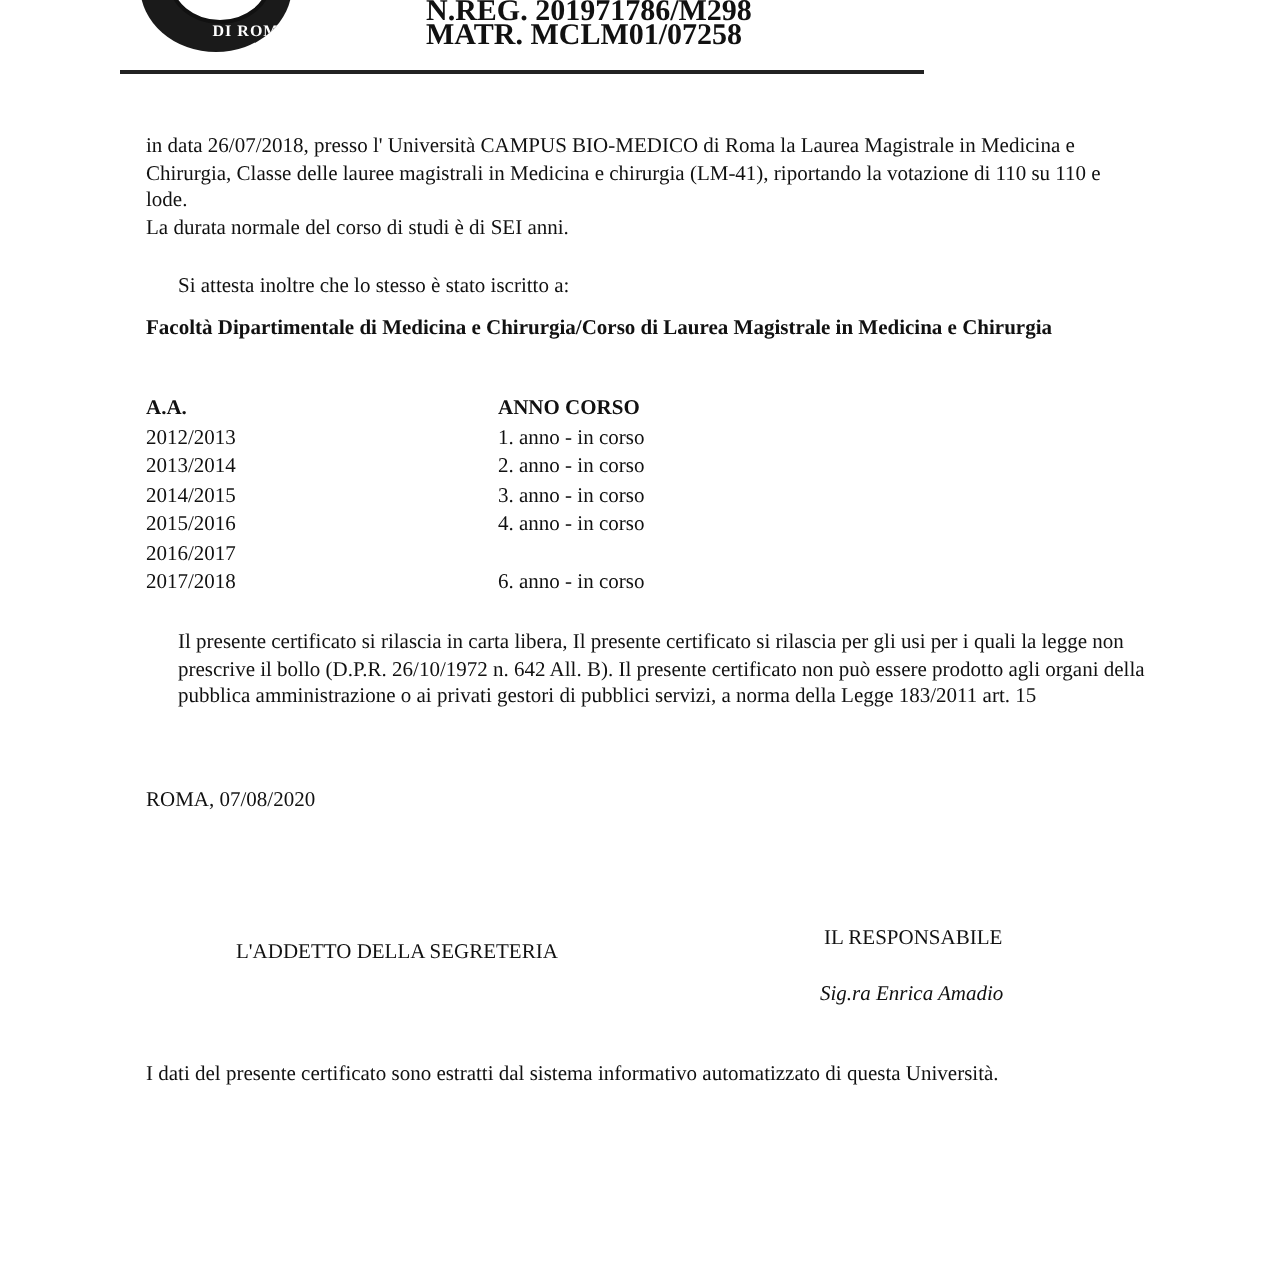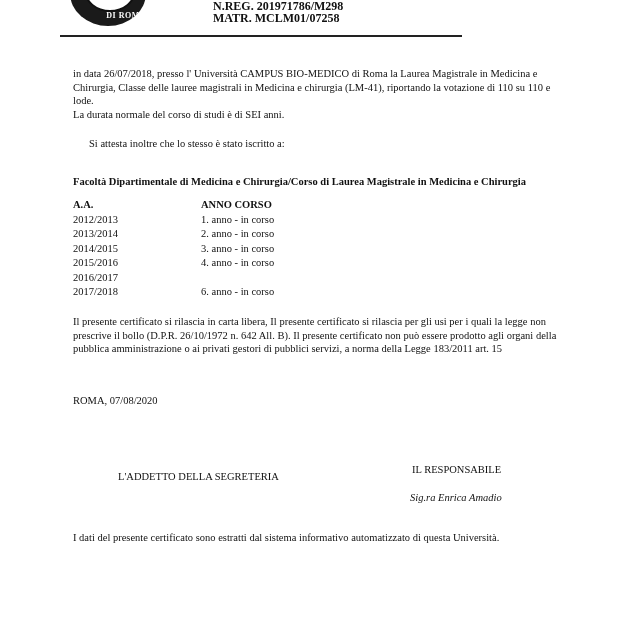--- a/index.html
+++ b/index.html
@@ -13,26 +13,26 @@
     background: #1a1a1a; overflow: hidden;
   }
   .logo-inner {
     position: absolute; left: 14px; top: 8px; width: 48px; height: 40px; border-radius: 50%;
     background: #fff; border: 2px solid #111;
   }
   .logo-text {
     position: absolute; left: 0; right: 0; bottom: 6px; text-align: right;
     color: #fff; font-family: Liberation Serif, serif; font-weight: bold; font-size: 8px; letter-spacing: 0.5px;
   }
-  .reg { left: 213px; top: 0px; font-weight: bold; font-size: 12px; line-height: 12px; }
+  .reg { left: 213px; top: 0px; font-weight: bold; font-size: 15px; line-height: 12px; }
   .hr { left: 60px; top: 35px; width: 402px; height: 2px; background: #222; }
   .para { left: 73px; width: 500px; line-height: 13.5px; }
   .bold { font-weight: bold; }
   .table { left: 73px; top: 198px; }
-  .trow { display: flex; height: 14.5px; line-height: 14.5px; }
+  .trow { display: flex; height: 14.5px; line-height: 14.5px; gap: 48px; }
   .c1 { width: 128px; }
   .c2 { width: 200px; }
   .th { font-weight: bold; }
   .sig-left { left: 118px; top: 471px; }
   .sig-right { left: 412px; top: 464px; }
   .sig-name { left: 410px; top: 492px; font-style: italic; }
   .footer { left: 73px; top: 532px; }
 </style>
 </head>
 <body>
@@ -51,21 +51,21 @@
 
 <div class="abs para" style="top:67px;">
   <div>in data 26/07/2018, presso l' Università CAMPUS BIO-MEDICO di Roma la Laurea Magistrale in Medicina e</div>
   <div>Chirurgia, Classe delle lauree magistrali in Medicina e chirurgia (LM-41), riportando la votazione di 110 su 110 e</div>
   <div>lode.</div>
   <div>La durata normale del corso di studi è di SEI anni.</div>
 </div>
 
 <div class="abs para" style="top:137px;margin-left:16px;">Si attesta inoltre che lo stesso è stato iscritto a:</div>
 
-<div class="abs para bold" style="top:175px; width:540px;">Facoltà Dipartimentale di Medicina e Chirurgia/Corso di Laurea Magistrale in Medicina e Chirurgia</div>
+<div class="abs para bold" style="top:158px; width:540px;">Facoltà Dipartimentale di Medicina e Chirurgia/Corso di Laurea Magistrale in Medicina e Chirurgia</div>
 
 <div class="abs table">
   <div class="trow th">
     <div class="c1">A.A.</div>
     <div class="c2">ANNO CORSO</div>
   </div>
   <div class="trow">
     <div class="c1">2012/2013</div>
     <div class="c2">1. anno - in corso</div>
   </div>
@@ -83,21 +83,21 @@
   </div>
   <div class="trow">
     <div class="c1">2016/2017</div>
   </div>
   <div class="trow">
     <div class="c1">2017/2018</div>
     <div class="c2">6. anno - in corso</div>
   </div>
 </div>
 
-<div class="abs para" style="top:315px; width:540px;">
+<div class="abs para" style="top:315px; width:540px;margin-left:16px;">
   <div>Il presente certificato si rilascia in carta libera, Il presente certificato si rilascia per gli usi per i quali la legge non</div>
   <div>prescrive il bollo (D.P.R. 26/10/1972 n. 642 All. B). Il presente certificato non può essere prodotto agli organi della</div>
   <div>pubblica amministrazione o ai privati gestori di pubblici servizi, a norma della Legge 183/2011 art. 15</div>
 </div>
 
 <div class="abs para" style="top:394px;">ROMA, 07/08/2020</div>
 
 <div class="abs sig-left">L'ADDETTO DELLA SEGRETERIA</div>
 <div class="abs sig-right">IL RESPONSABILE</div>
 <div class="abs sig-name">Sig.ra Enrica Amadio</div>

